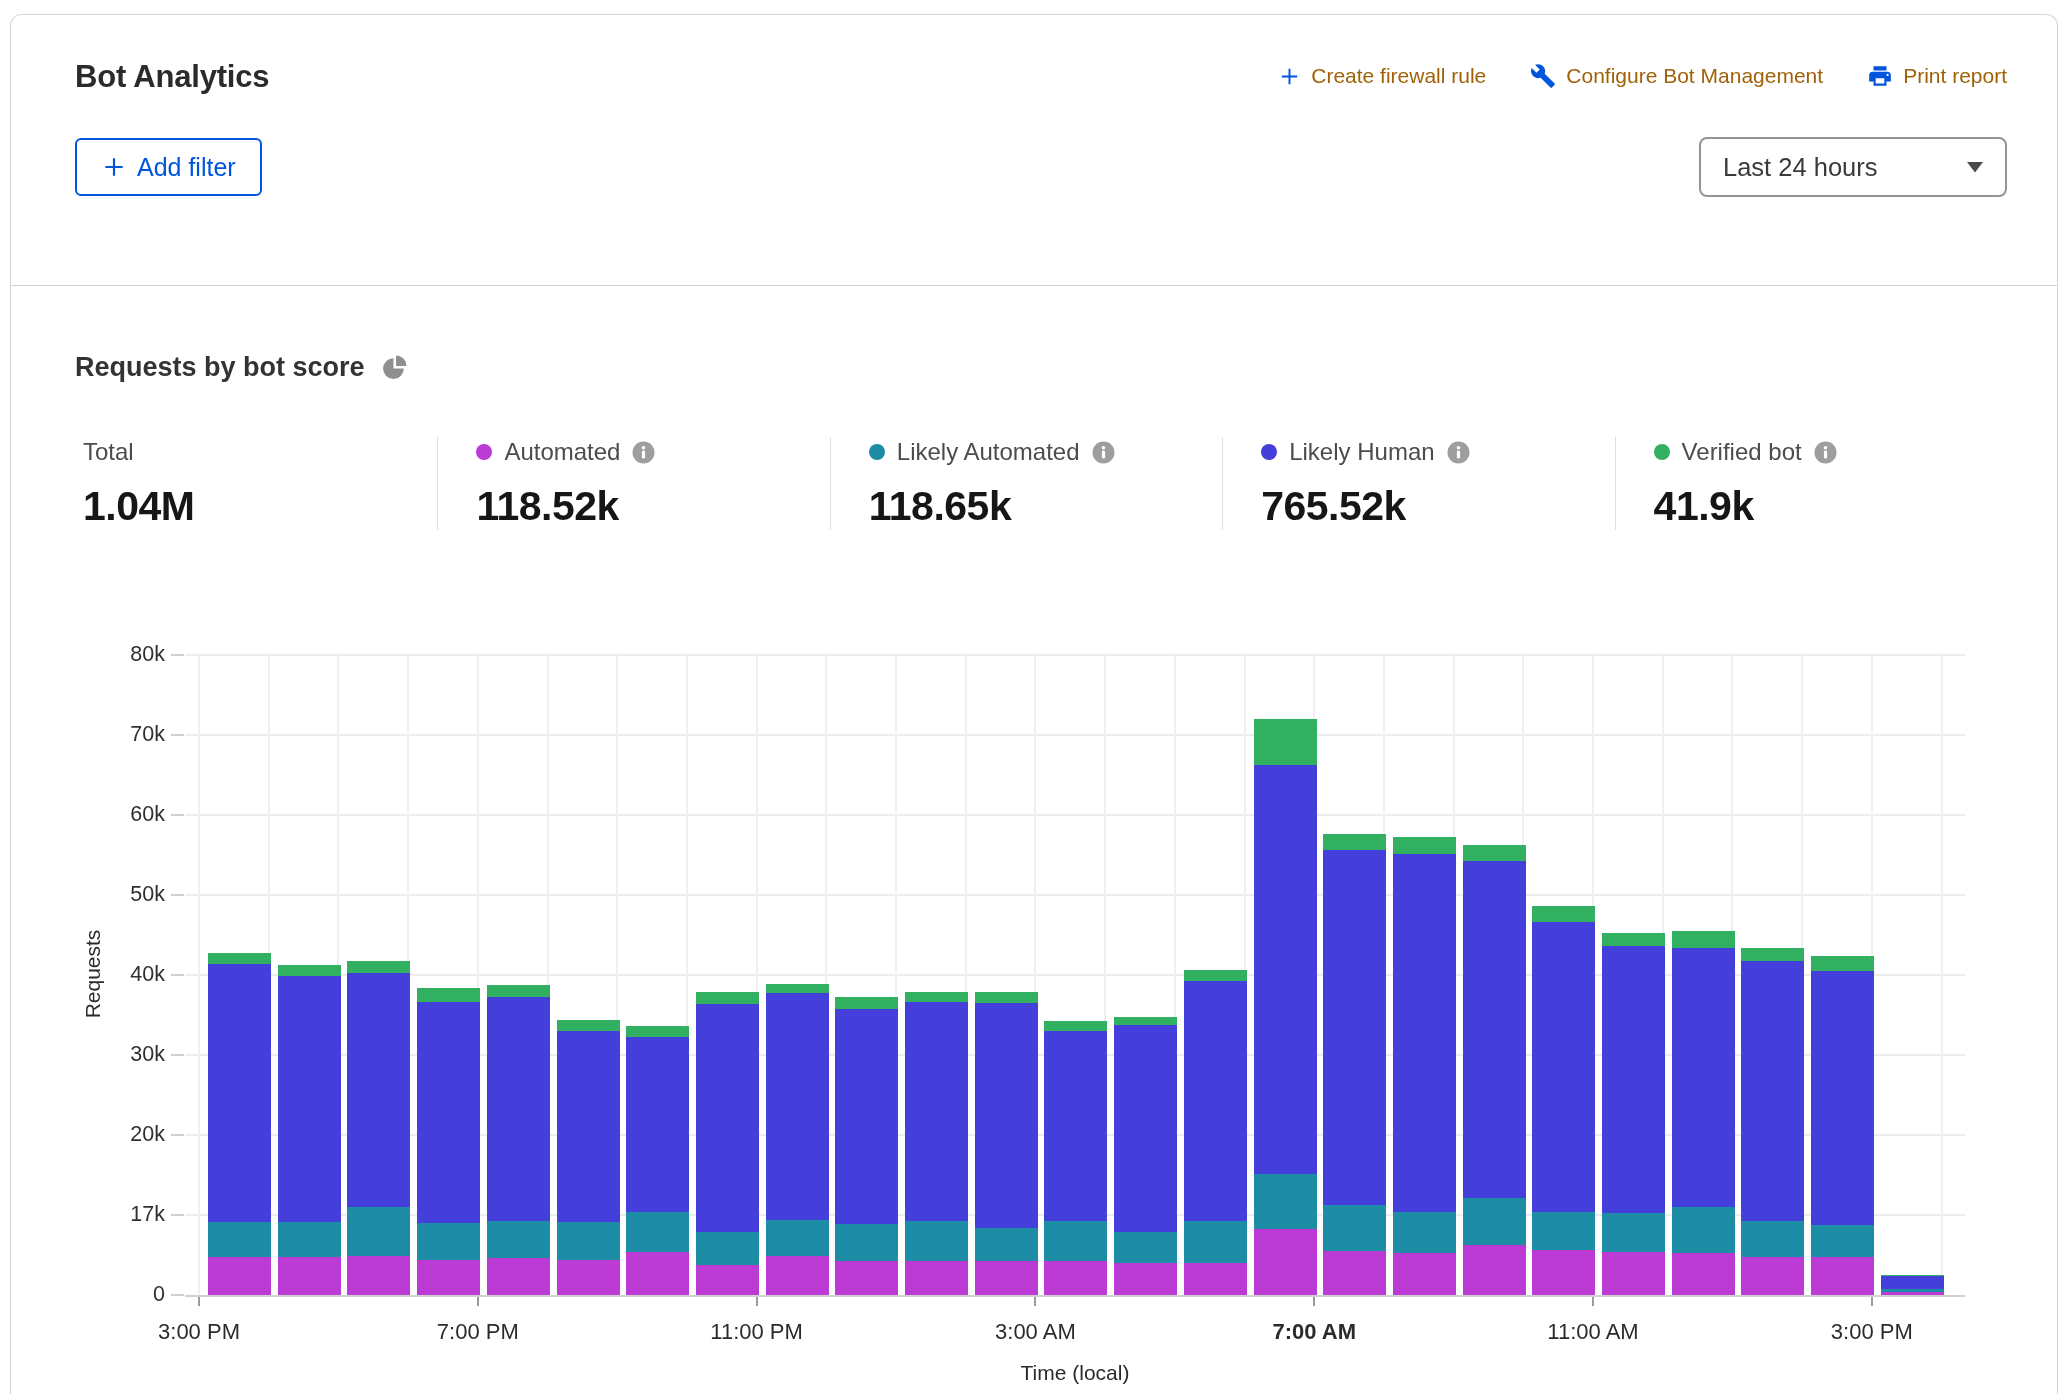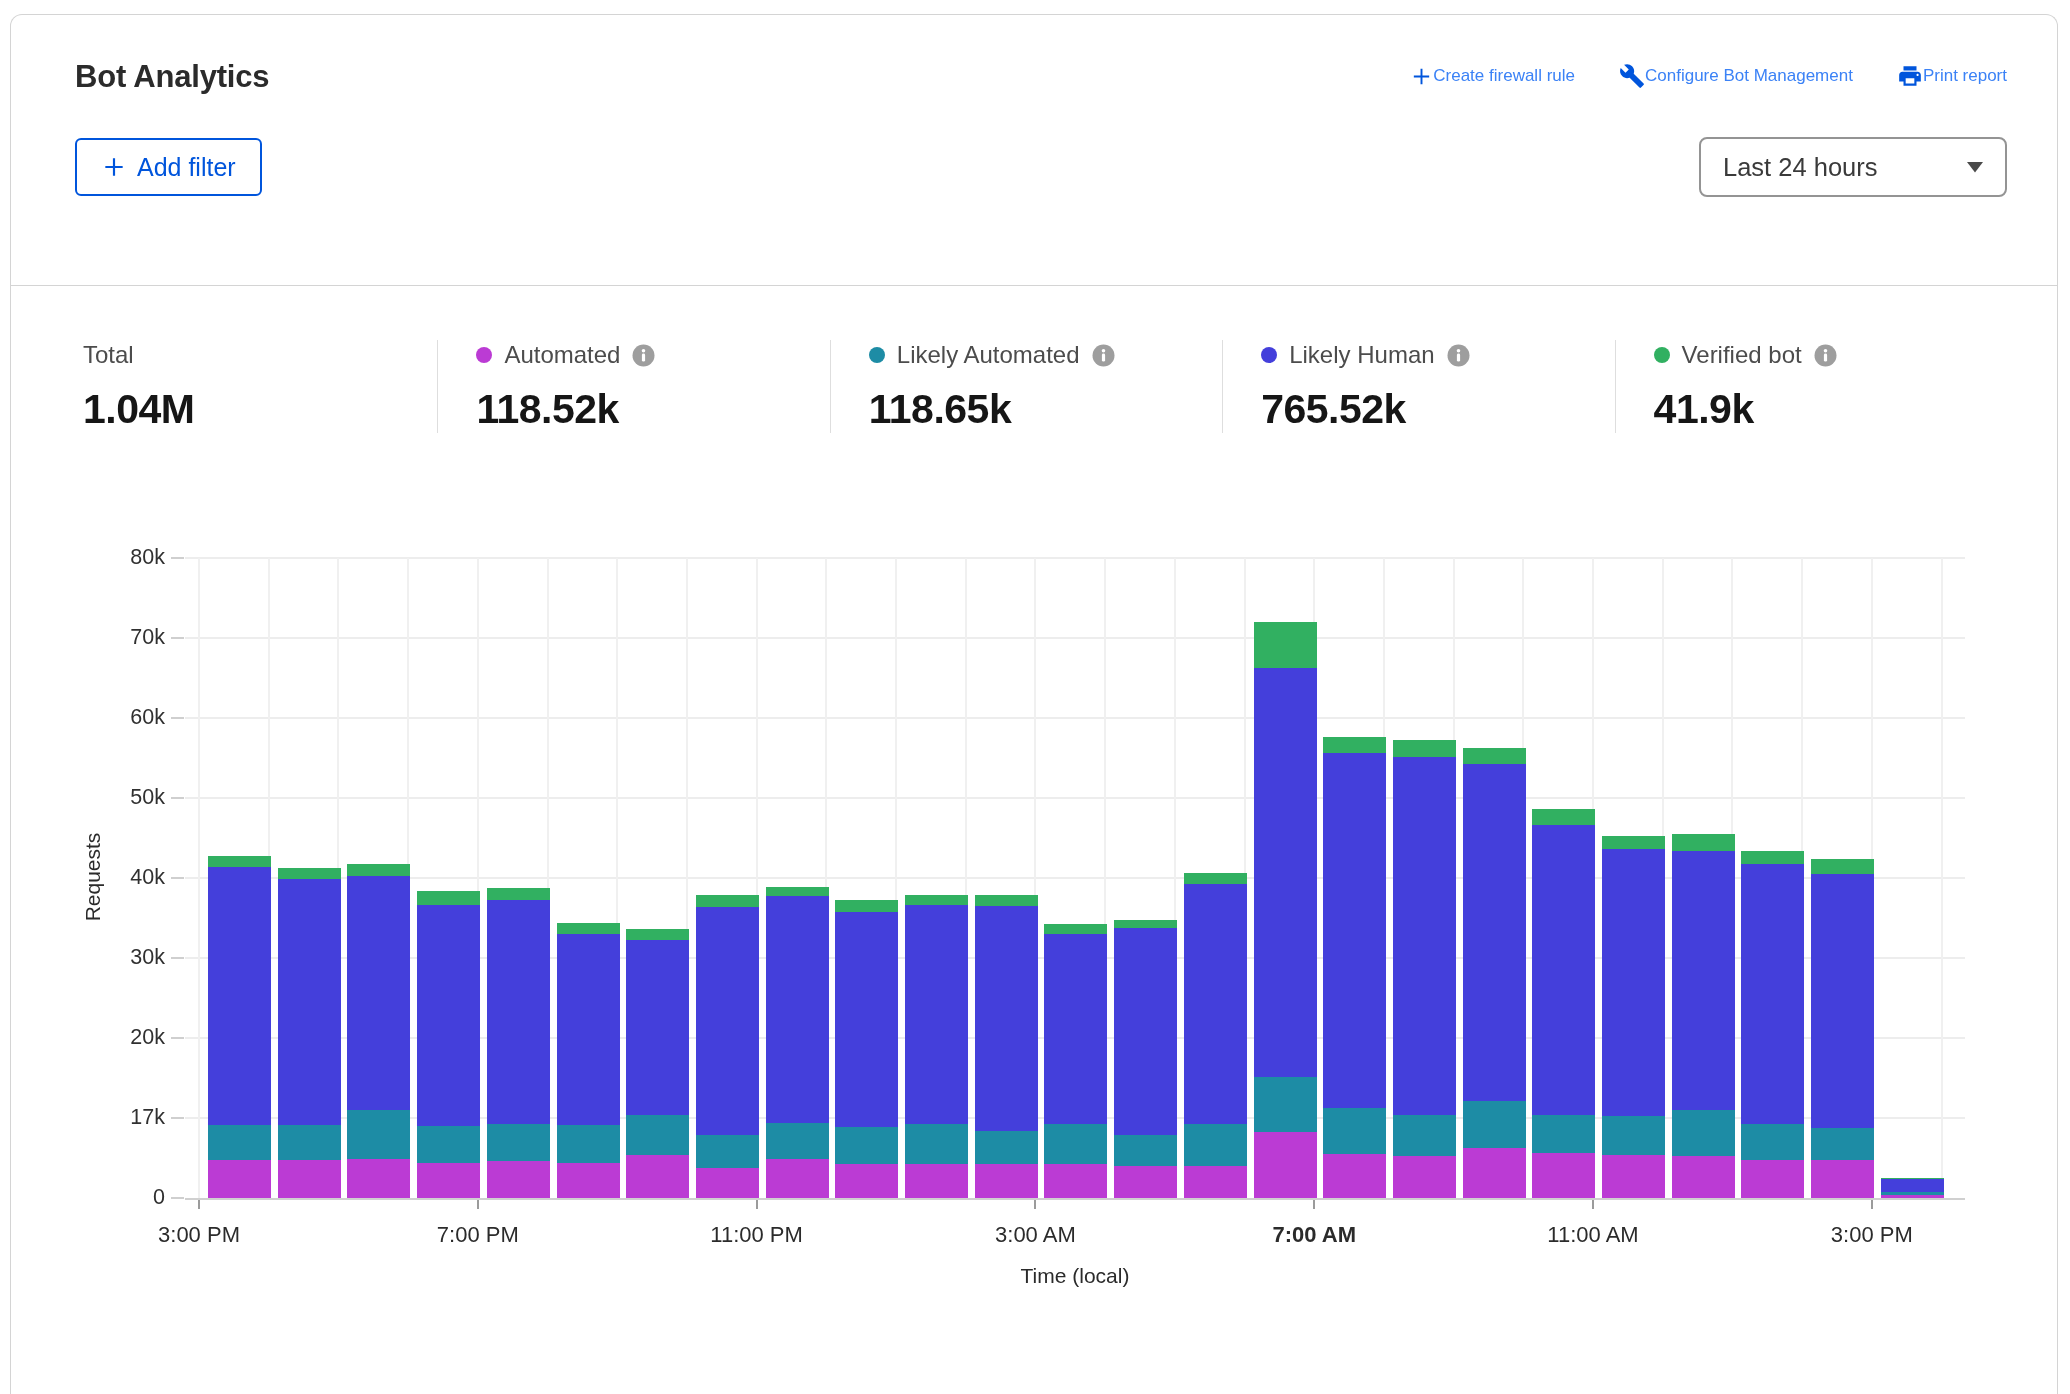--- a/index.html
+++ b/index.html
@@ -10,21 +10,21 @@
   .card{
     position:absolute;left:10px;top:14px;width:2048px;height:1380px;
     background:#fff;border:1px solid #d4d4d4;border-bottom:none;
     border-radius:12px 12px 0 0;box-sizing:border-box;
   }
   
   .card-header{box-sizing:border-box;height:271px;padding:44px 50px 0 64px;border-bottom:1px solid #d4d4d4;}
   .title-row{display:flex;justify-content:space-between;align-items:flex-start;}
   .page-title{font-size:31px;font-weight:700;margin:0;color:#2b2b2b;letter-spacing:-.2px;}
   .header-actions{display:flex;gap:44px;align-items:center;margin-top:4px;}
-  .action-link{display:flex;align-items:center;color:#3b82f6;font-size:17px;text-decoration:none;cursor:pointer;white-space:nowrap;}
+  .action-link{display:flex;align-items:center;gap:10px;color:#a16207;font-size:21px;text-decoration:none;cursor:pointer;white-space:nowrap;}
   .action-link svg{flex:0 0 auto;}
   .filter-row{display:flex;justify-content:space-between;align-items:center;margin-top:42px;}
   .add-filter-btn{
     display:flex;align-items:center;gap:10px;height:58px;padding:0 24px;
     border:2px solid #0055dc;border-radius:6px;background:#fff;color:#0055dc;
     font-size:25px;font-family:inherit;cursor:pointer;
   }
   .dropdown{
     box-sizing:border-box;display:flex;align-items:center;justify-content:space-between;
     width:308px;height:60px;border:2px solid #949494;border-radius:8px;padding:0 22px;
@@ -108,20 +108,29 @@
         <span style="display:flex;">
           <svg width="16" height="11" viewBox="0 0 16 11" fill="#4a4a4a">
               <path d="M0 0h16L8 10.5z"></path>
             </svg>
         </span>
       </div>
     </div>
   </div>
 
   <div class="card-body">
+    <div class="section-title-row">
+      <h2 class="section-title">Requests by bot score</h2>
+      <span style="display:flex;">
+        <svg width="27" height="27" viewBox="0 0 26 26" fill="#8f8f8f">
+          <path d="M12 4 A 10 10 0 1 0 22 14 L 12 14 Z"></path>
+          <path d="M14.5 1.5 A 10 10 0 0 1 24.5 11.5 L 14.5 11.5 Z"></path>
+        </svg>
+      </span>
+    </div>
 
     <div class="stats-row">
       <div class="stat first">
         <div class="stat-label-row">
           <span>Total</span>
         </div>
         <div class="stat-value">1.04M</div>
       </div>
 
       <div class="stat col">

